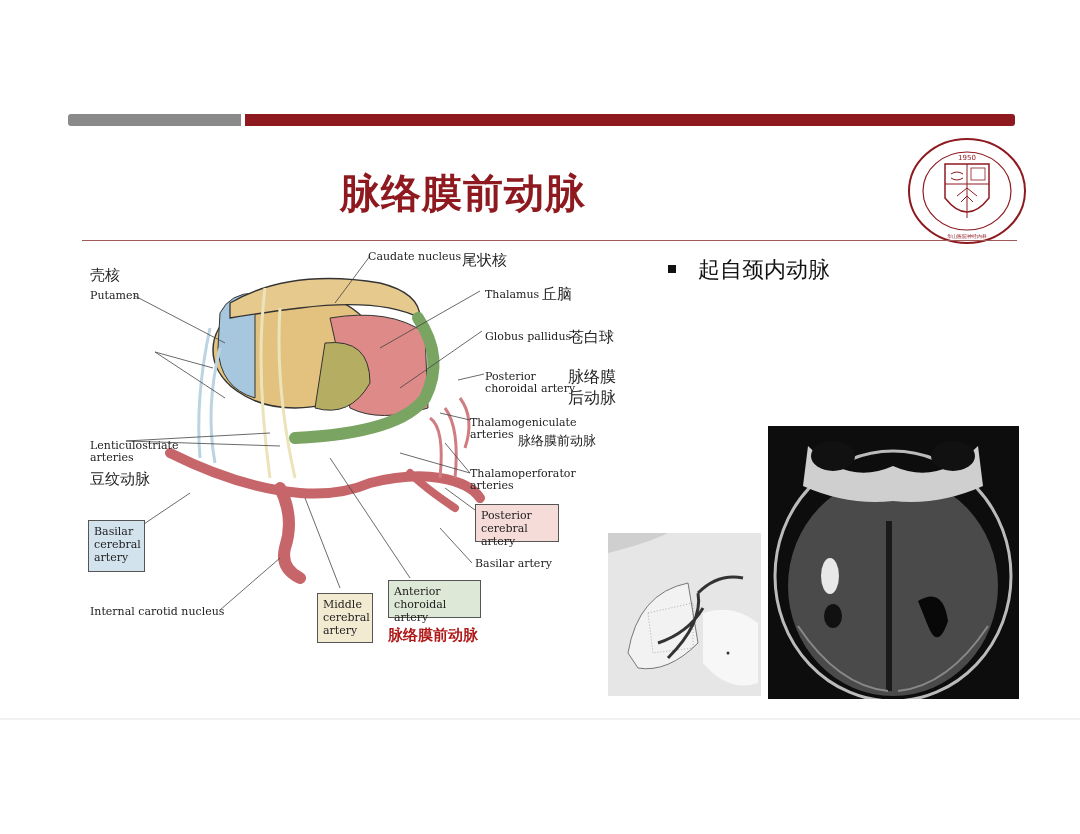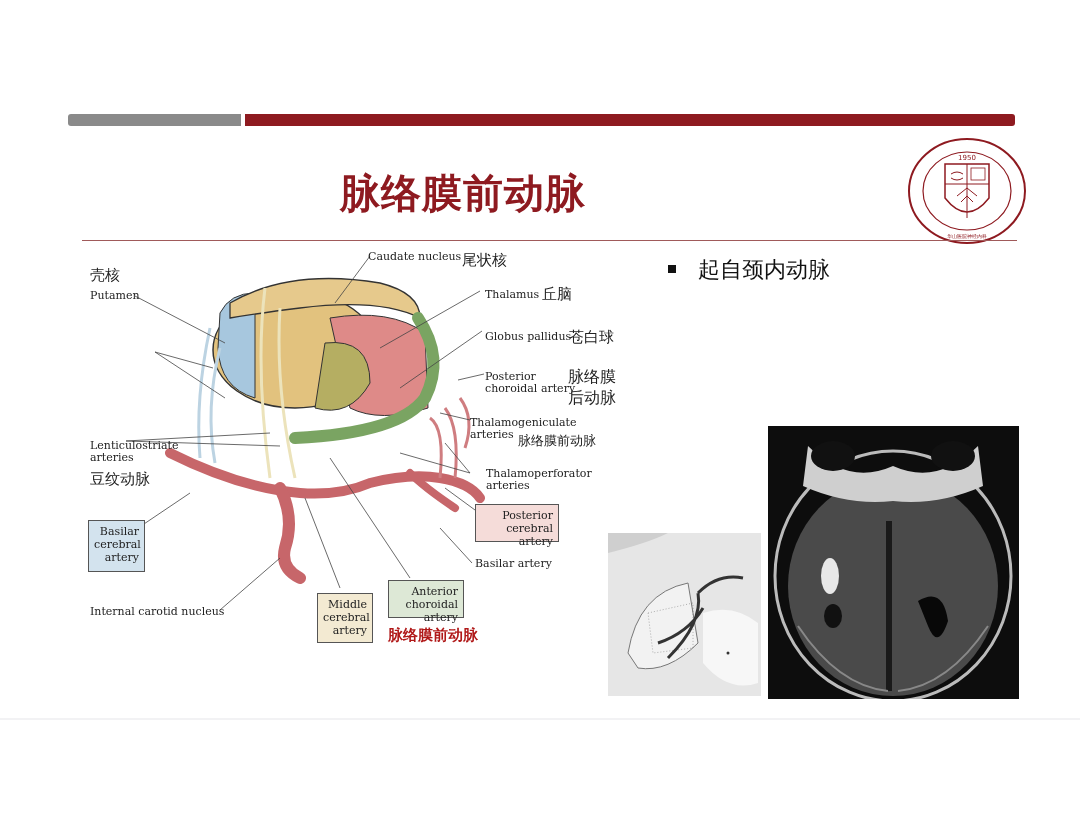--- a/index.html
+++ b/index.html
@@ -10,21 +10,21 @@
   .bar-red { left:245px; top:114px; width:770px; height:12px; background:#8e1a20; border-radius:0 3px 3px 0; }
   .title { left:340px; top:166px; font-size:40px; color:#8e1a20; letter-spacing:1px; font-weight:bold; }
   .rule { left:82px; top:240px; width:935px; height:1px; background:#a05a5a; }
   .logo { left:905px; top:136px; width:124px; height:110px; }
   .bullets { left:668px; top:254px; font-size:22px; color:#111; line-height:31px; }
   .bullets .li { position:relative; padding-left:30px; width:330px; }
   .bullets .sq { position:absolute; left:0; top:11px; width:8px; height:8px; background:#111; }
   .diagram { left:80px; top:248px; width:540px; height:420px; }
   .lbl { position:absolute; font-family:"DejaVu Serif", serif; font-size:11px; color:#222; line-height:12px; }
   .cn { position:absolute; font-family:"DejaVu Sans", sans-serif; font-size:15px; color:#222; }
-  .box { position:absolute; border:1.5px solid #555; font-family:"DejaVu Serif", serif; font-size:11px; color:#222; text-align:right; line-height:13px; padding:4px 5px; box-sizing:border-box; }
+  .box { position:absolute; border:1.5px solid #555; font-family:"DejaVu Serif", serif; font-size:11px; color:#222; text-align:left; line-height:13px; padding:4px 5px; box-sizing:border-box; }
   .cn-red { position:absolute; font-size:15px; color:#b01818; font-weight:bold; }
   .thumb { left:608px; top:533px; width:153px; height:163px; background:#d8d8d8; }
   .mri { left:768px; top:426px; width:251px; height:273px; background:#111; }
   .bottom-line { left:0; top:718px; width:1080px; height:2px; background:#f2f2f4; }
 </style>
 </head>
 <body>
 
 <div class="abs bar-gray"></div>
 <div class="abs bar-red"></div>
@@ -104,27 +104,27 @@
   <div class="lbl" style="left:288px;top:3px">Caudate nucleus</div>
   <div class="cn" style="left:382px;top:3px">尾状核</div>
   <div class="lbl" style="left:405px;top:41px">Thalamus</div>
   <div class="cn" style="left:462px;top:37px">丘脑</div>
   <div class="lbl" style="left:405px;top:83px">Globus pallidus</div>
   <div class="cn" style="left:489px;top:80px">苍白球</div>
   <div class="lbl" style="left:405px;top:123px;width:92px">Posterior choroidal artery</div>
   <div class="cn" style="left:488px;top:119px;font-size:16px">脉络膜后动脉</div>
   <div class="lbl" style="left:390px;top:169px;width:100px">Thalamogeniculate arteries</div>
   <div class="cn" style="left:438px;top:184px;font-size:13px">脉络膜前动脉</div>
-  <div class="lbl" style="left:406px;top:220px;width:100px">Thalamoperforator arteries</div>
+  <div class="lbl" style="left:390px;top:220px;width:100px">Thalamoperforator arteries</div>
   <div class="lbl" style="left:395px;top:310px">Basilar artery</div>
   <div class="lbl" style="left:10px;top:358px">Internal carotid nucleus</div>
 
   <div class="box" style="left:8px;top:272px;width:57px;height:52px;background:#d3e3ee">Basilar cerebral artery</div>
   <div class="box" style="left:237px;top:345px;width:56px;height:50px;background:#f3ead2">Middle cerebral artery</div>
-  <div class="box" style="left:308px;top:332px;width:76px;height:38px;background:#dde8d6">Anterior choroidal artery</div>
+  <div class="box" style="left:308px;top:332px;width:93px;height:38px;background:#dde8d6">Anterior choroidal artery</div>
   <div class="box" style="left:395px;top:256px;width:84px;height:38px;background:#f5dcd9">Posterior cerebral artery</div>
   <div class="cn-red" style="left:308px;top:378px">脉络膜前动脉</div>
 </div>
 
 <svg class="abs thumb" viewBox="0 0 153 163">
   <rect width="153" height="163" fill="#cfcfcf"></rect>
   <path d="M0 20 Q40 10 60 0 L153 0 L153 163 L0 163 Z" fill="#e6e6e6"></path>
   <path d="M20 120 Q30 60 80 50 L90 110 Q60 140 30 135 Z" fill="#f2f2f2" stroke="#777" stroke-width="1"></path>
   <path d="M40 80 L85 70 L85 115 L45 120 Z" fill="none" stroke="#666" stroke-width="0.5" stroke-dasharray="1 2"></path>
   <path d="M90 60 Q110 40 135 45 M95 75 Q80 100 50 110 M90 60 Q95 90 60 125" fill="none" stroke="#333" stroke-width="3"></path>

